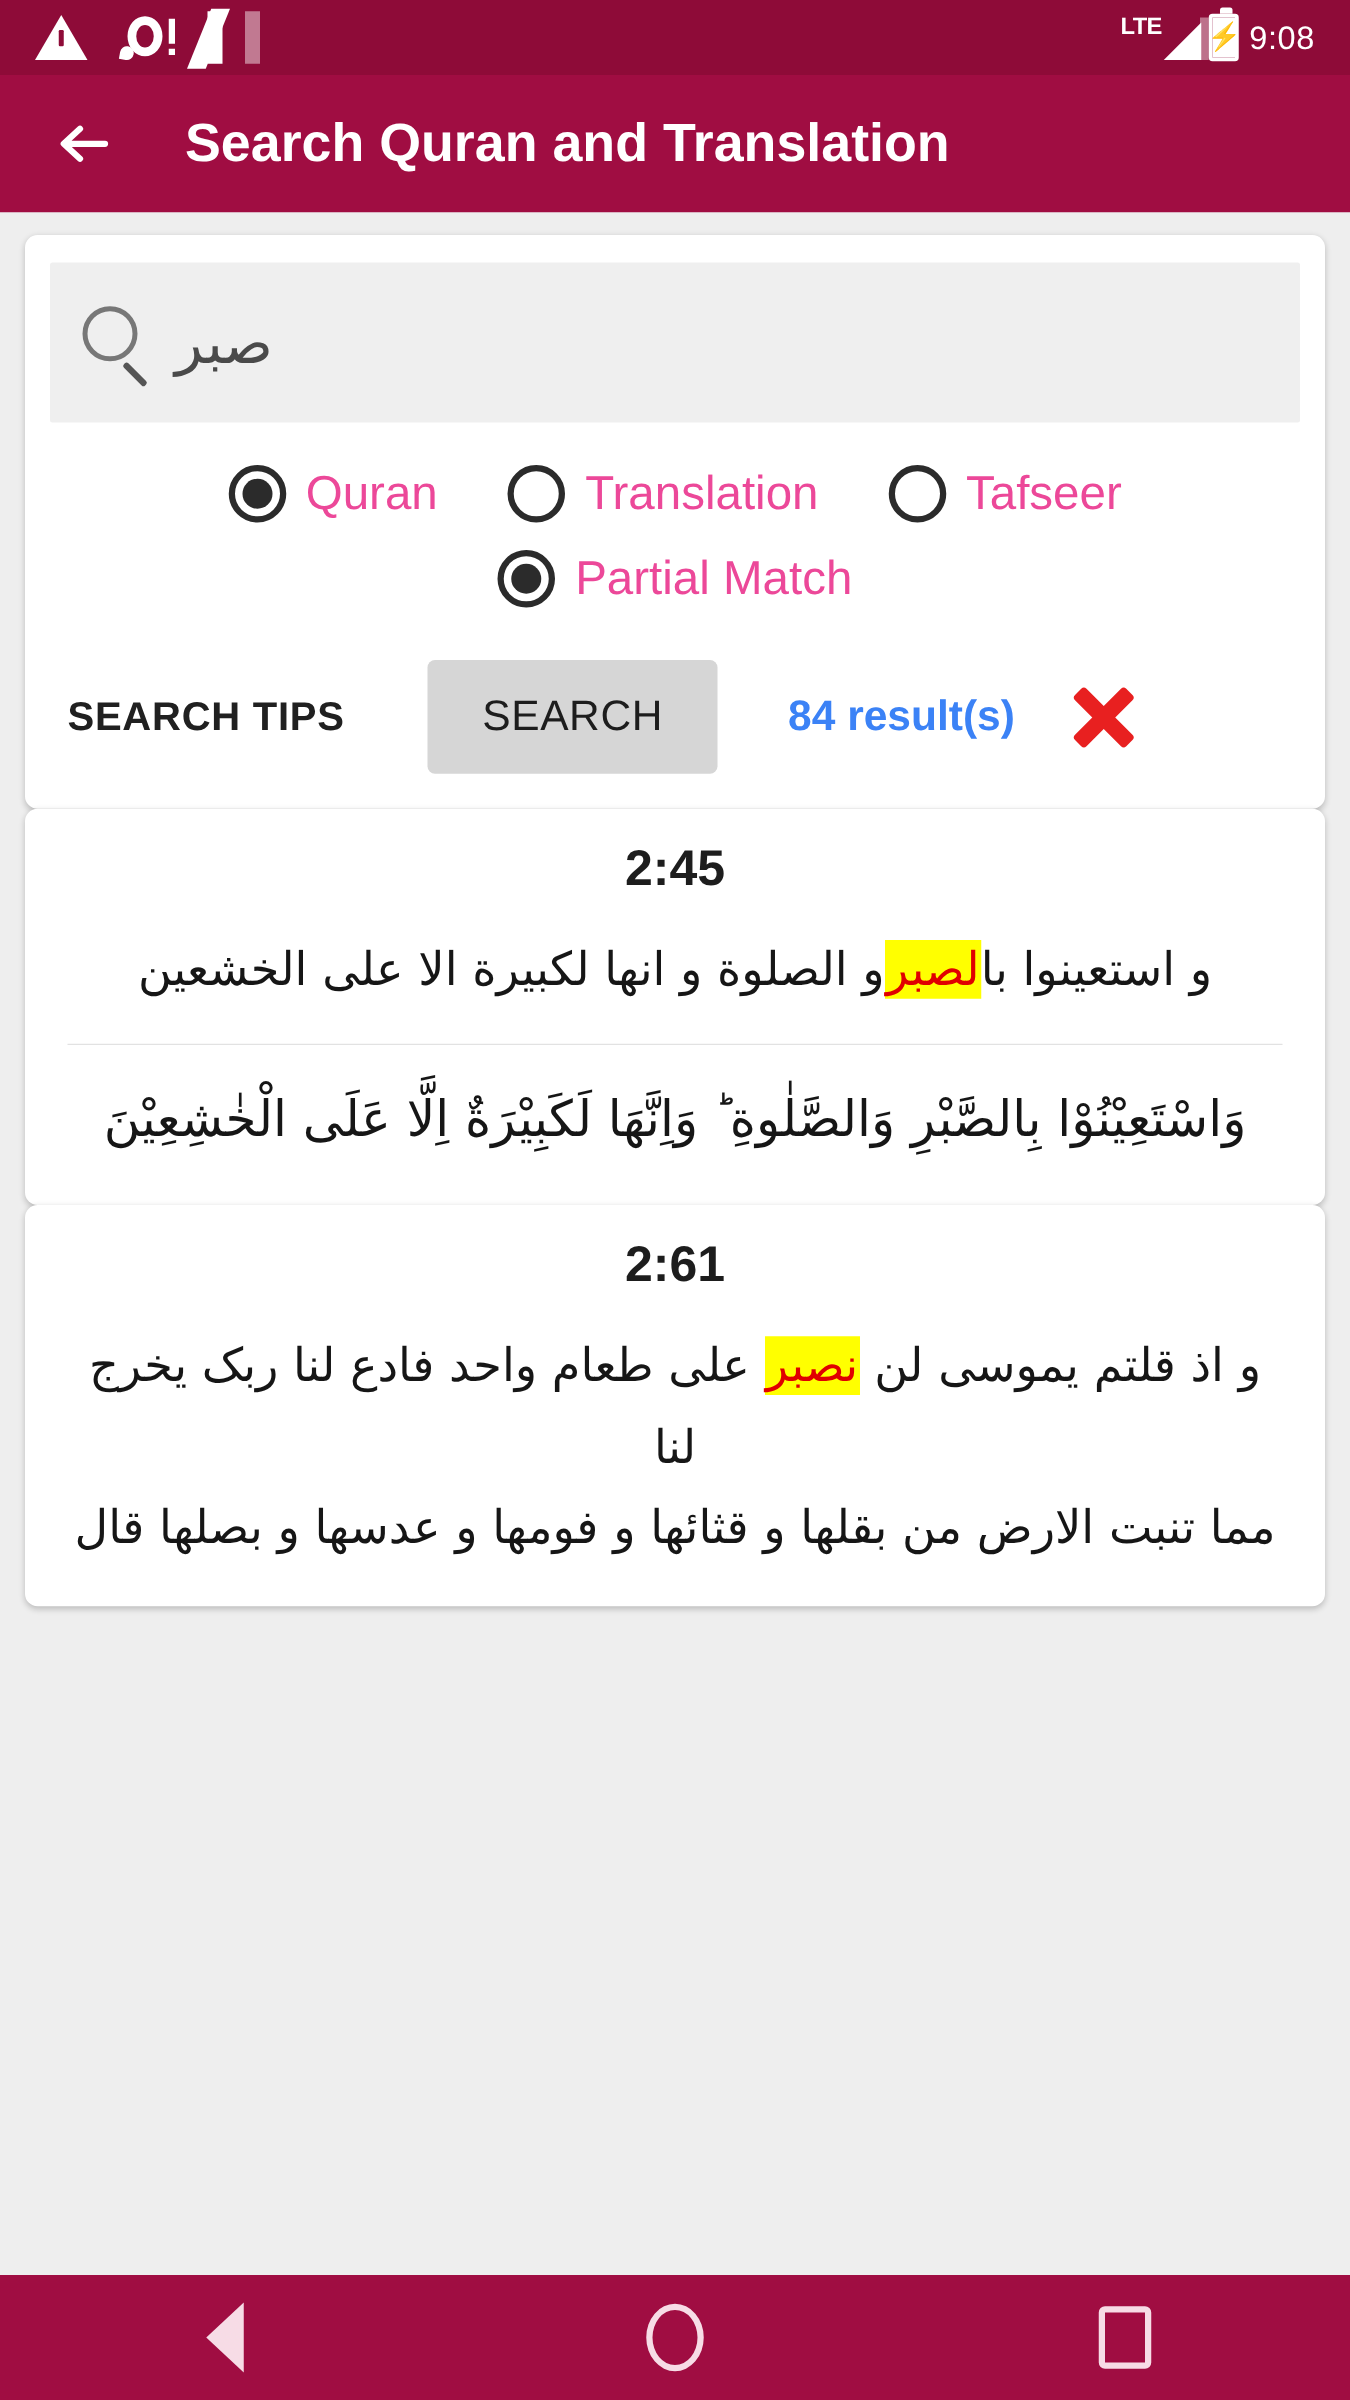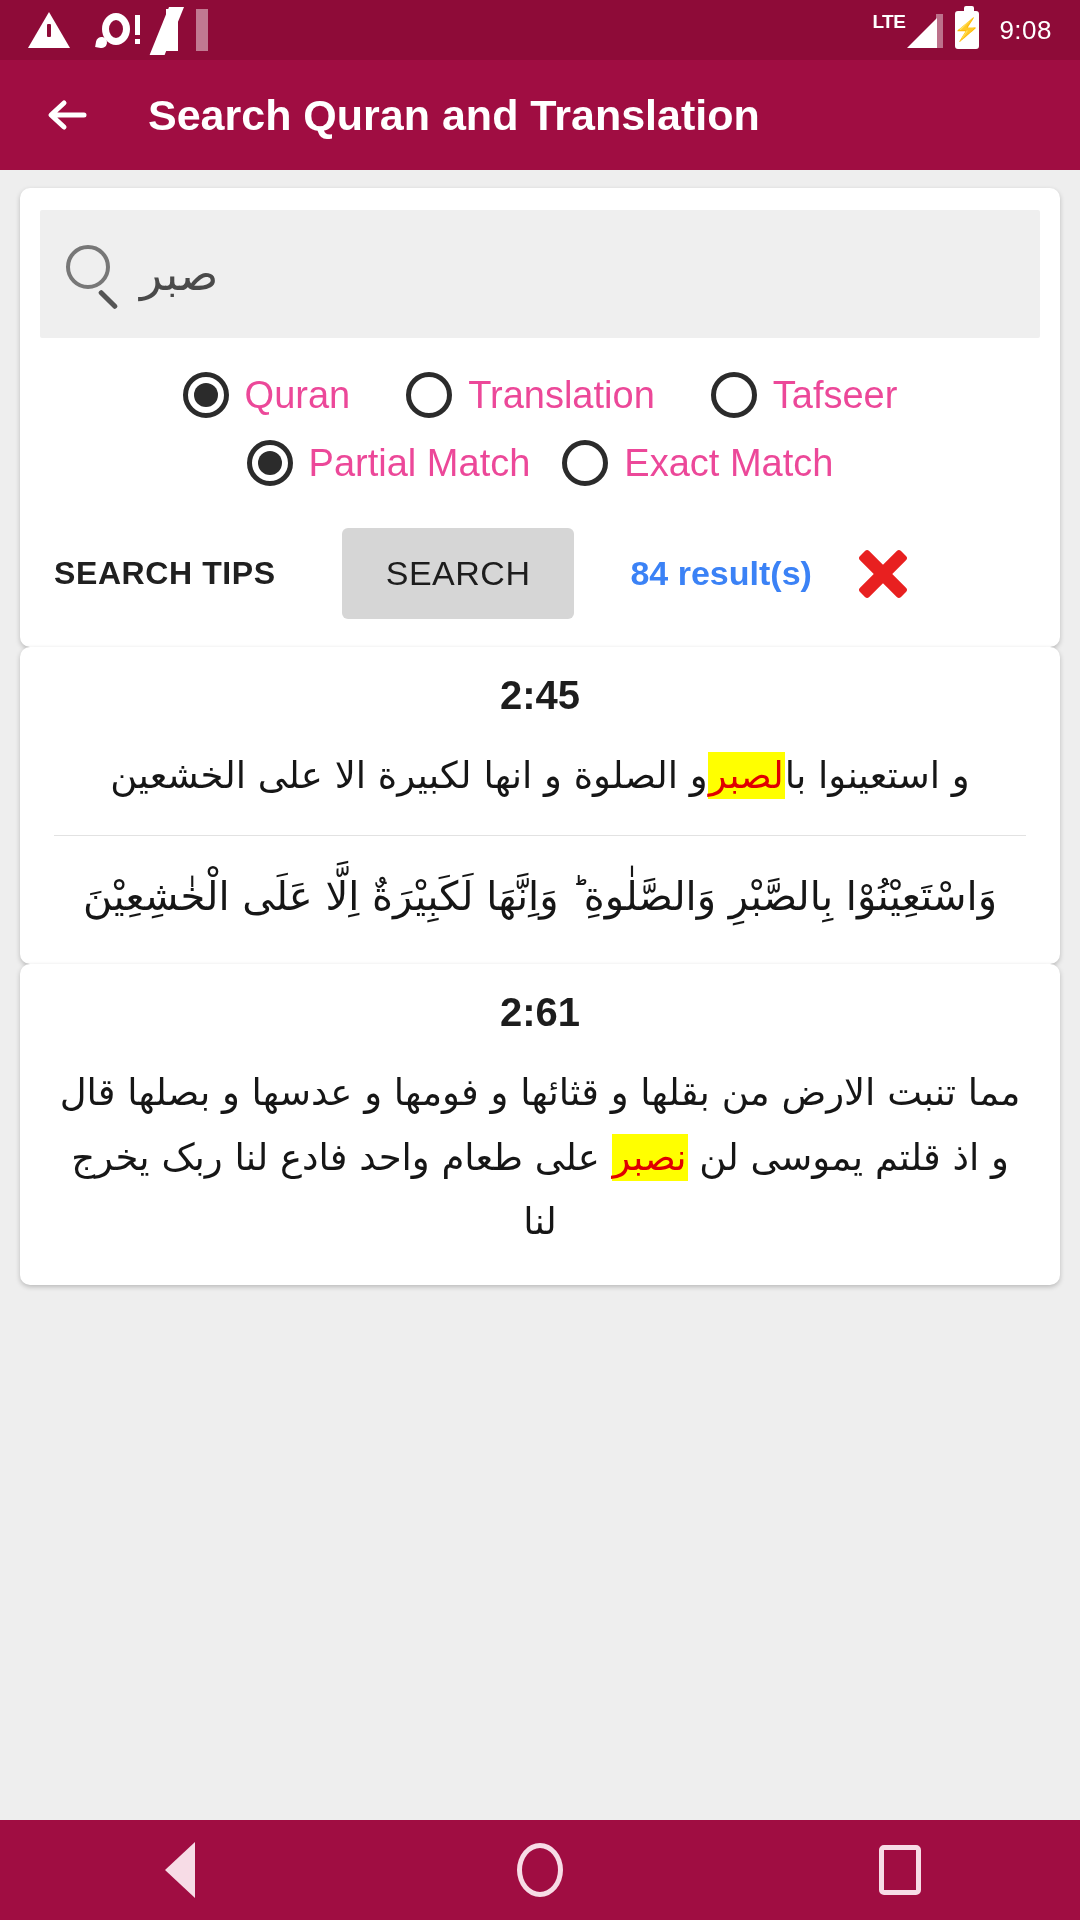--- a/index.html
+++ b/index.html
@@ -32,21 +32,21 @@
   }
   .status-left {
     display: flex;
     align-items: center;
     gap: 26px;
   }
   .status-right {
     margin-left: auto;
     display: flex;
     align-items: center;
-    gap: 12px;
+    gap: 0;
   }
   .icon-warning {
     width: 0; height: 0;
     border-left: 21px solid transparent;
     border-right: 21px solid transparent;
     border-bottom: 36px solid #ffffff;
     position: relative;
   }
   .icon-warning::after {
     content: "";
@@ -479,45 +479,41 @@
           <span class="radio-circle"></span>
           <span class="radio-label">Tafseer</span>
         </div>
       </div>
 
       <div class="radio-row second">
         <div class="radio-item">
           <span class="radio-circle checked"></span>
           <span class="radio-label">Partial Match</span>
         </div>
-        <div class="radio-item">
-          <span class="radio-circle"></span>
-          <span class="radio-label">Exact Match</span>
-        </div>
       </div>
 
       <div class="action-row">
         <span class="search-tips">SEARCH TIPS</span>
         <button class="search-button">SEARCH</button>
         <span class="result-count">84 result(s)</span>
         <span class="clear-x"></span>
       </div>
     </div>
 
     <div class="card result-card">
       <div class="ayah-ref">2:45</div>
       <div class="ayah-arabic"><span>و استعينوا با</span><span class="hl">لصبر</span><span>و الصلوة و انها لكبيرة الا على الخشعين</span></div>
       <div class="divider"></div>
       <div class="ayah-arabic script">وَاسْتَعِيْنُوْا بِالصَّبْرِ وَالصَّلٰوةِ ؕ وَاِنَّهَا لَكَبِيْرَةٌ اِلَّا عَلَى الْخٰشِعِيْنَ</div>
     </div>
 
     <div class="card result-card">
       <div class="ayah-ref">2:61</div>
+      <div class="ayah-arabic"><span>و اذ قلتم يموسى لن </span><span class="hl">نصبر</span><span> على طعام واحد فادع لنا ربک يخرج لنا</span></div>
       <div class="ayah-arabic">مما تنبت الارض من بقلها و قثائها و فومها و عدسها و بصلها قال</div>
-      <div class="ayah-arabic"><span>و اذ قلتم يموسى لن </span><span class="hl">نصبر</span><span> على طعام واحد فادع لنا ربک يخرج لنا</span></div>
     </div>
 
   </div>
 
   <div class="nav-bar">
     <div class="nav-btn">
       <span class="nav-back"></span>
     </div>
     <div class="nav-btn">
       <span class="nav-home"></span>

